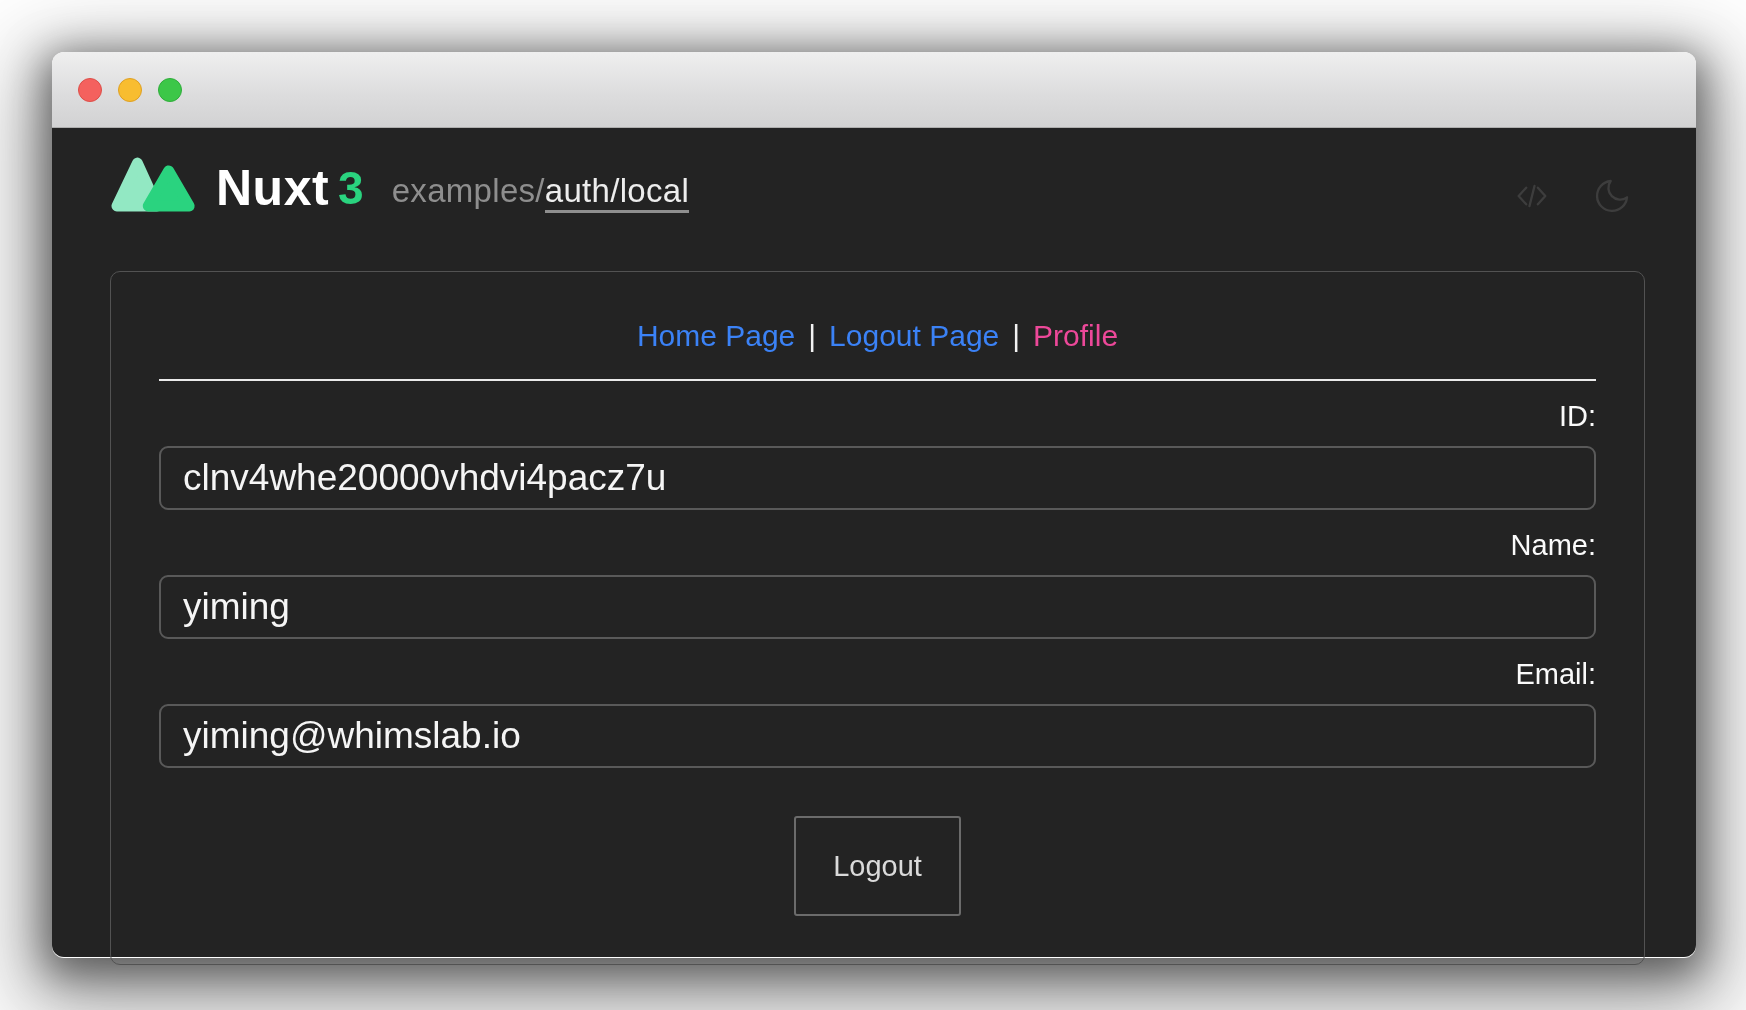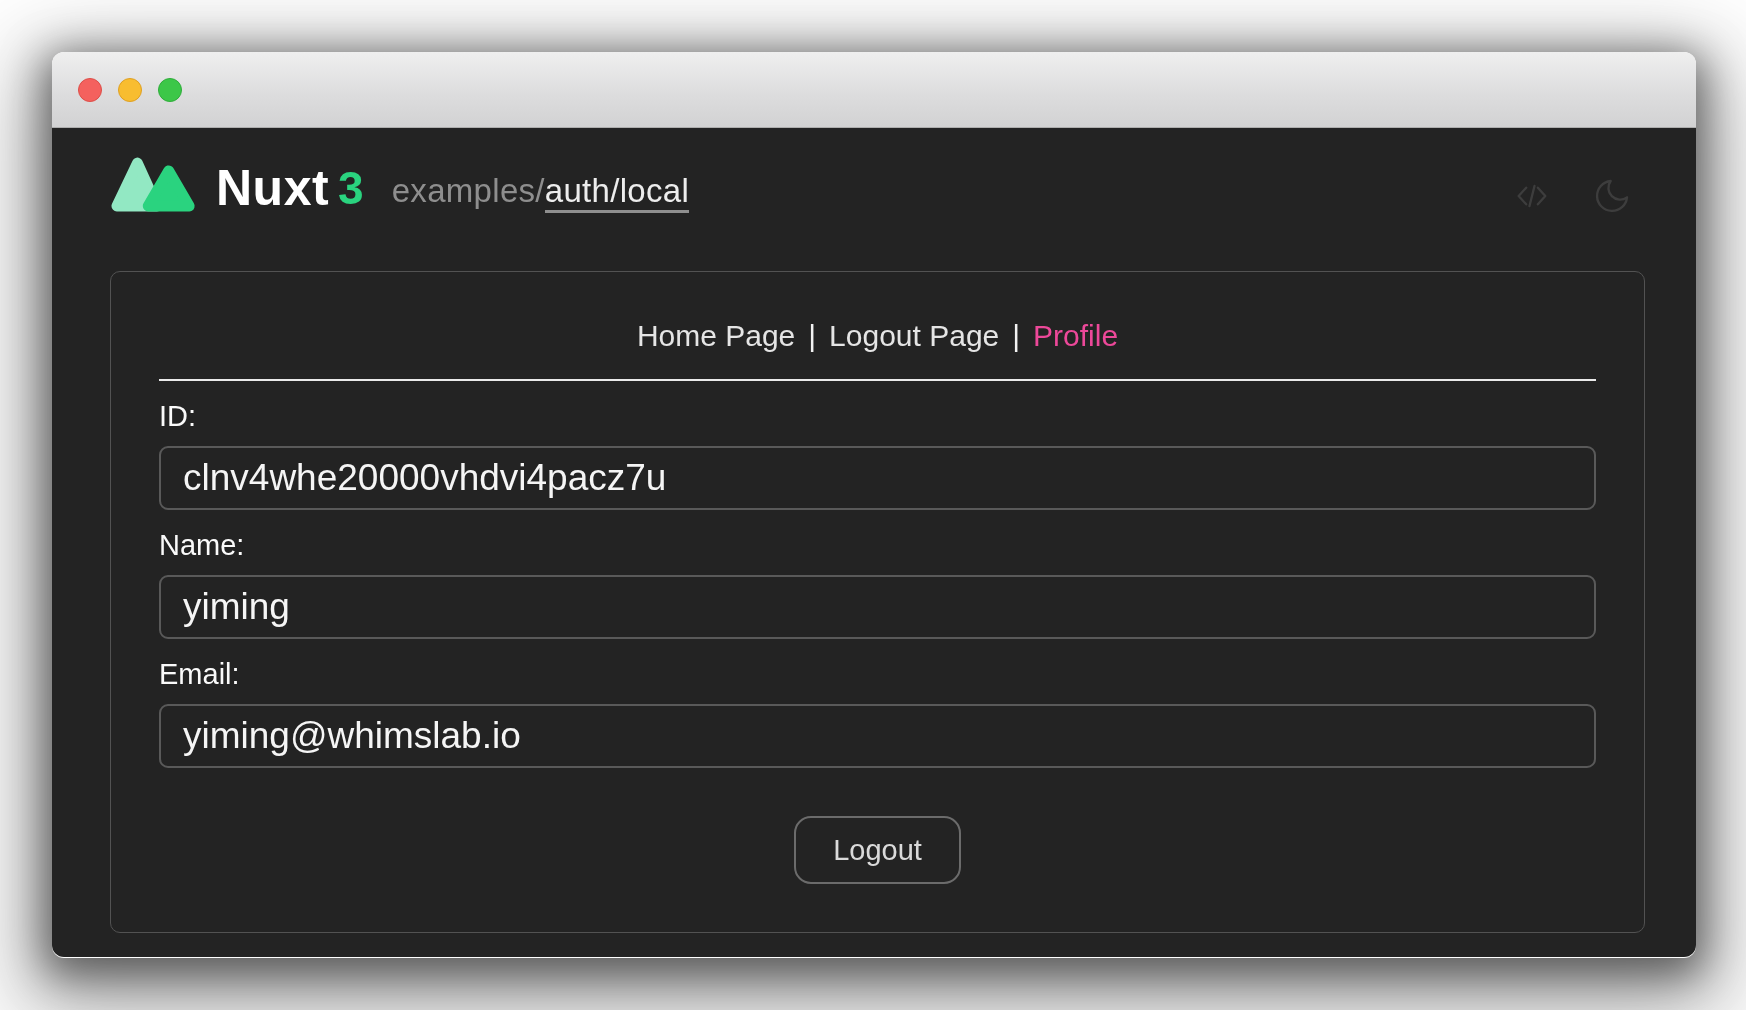--- a/index.html
+++ b/index.html
@@ -32,38 +32,38 @@
   .brand-version{font-size:46px;font-weight:700;color:#2ad37f;margin-left:9px;}
   .breadcrumb{margin-left:28px;font-size:33px;color:#8e8e8e;letter-spacing:0.3px;margin-top:6px;}
   .bc-link{color:#ededed;text-decoration:none;border-bottom:3px solid #8f8f8f;padding-bottom:1px;cursor:pointer;}
   .header-actions{margin-left:auto;display:flex;align-items:center;gap:40px;margin-top:16px;}
   .header-actions svg{cursor:pointer;display:block;}
   .card{
     margin:50px 51px 0 58px;border:1px solid #525252;border-radius:10px;
     padding:46px 48px 48px;box-sizing:border-box;
   }
   .page-nav{text-align:center;font-size:30px;color:#f2f2f2;line-height:36px;}
-  .page-nav a{color:#e5e5e5;text-decoration:none;cursor:pointer;}
+  .page-nav a{color:#3b82f6;text-decoration:none;cursor:pointer;}
   .page-nav a.active{color:#ec4899;}
   .page-nav .sep{margin:0 13px;color:#f2f2f2;}
   hr.divider{border:none;border-top:2px solid #eaeaea;margin:25px 0 0 0;}
   .field label{
-    display:block;text-align:left;font-size:29px;color:#fafafa;
+    display:block;text-align:right;font-size:29px;color:#fafafa;
     margin-top:17px;line-height:36px;
   }
   .field input{
     display:block;width:100%;box-sizing:border-box;margin-top:12px;height:64px;
     background:transparent;border:2px solid #595959;border-radius:9px;
     color:#f5f5f5;font-size:37px;padding:0 22px;outline:none;
     font-family:"Liberation Sans", sans-serif;
   }
   .btn-row{text-align:center;margin-top:48px;}
   .logout-btn{
-    background:transparent;border:2px solid #6b6b6b;border-radius:17px;
-    color:#dadada;font-size:29px;padding:15px 37px;cursor:pointer;
+    background:transparent;border:2px solid #6b6b6b;border-radius:3px;
+    color:#dadada;font-size:29px;padding:31px 37px;cursor:pointer;
     font-family:"Liberation Sans", sans-serif;line-height:34px;
   }
 </style>
 </head>
 <body>
 
 <div class="window">
   <div class="titlebar">
     <div class="traffic-lights">
       <span class="tl red"></span>

